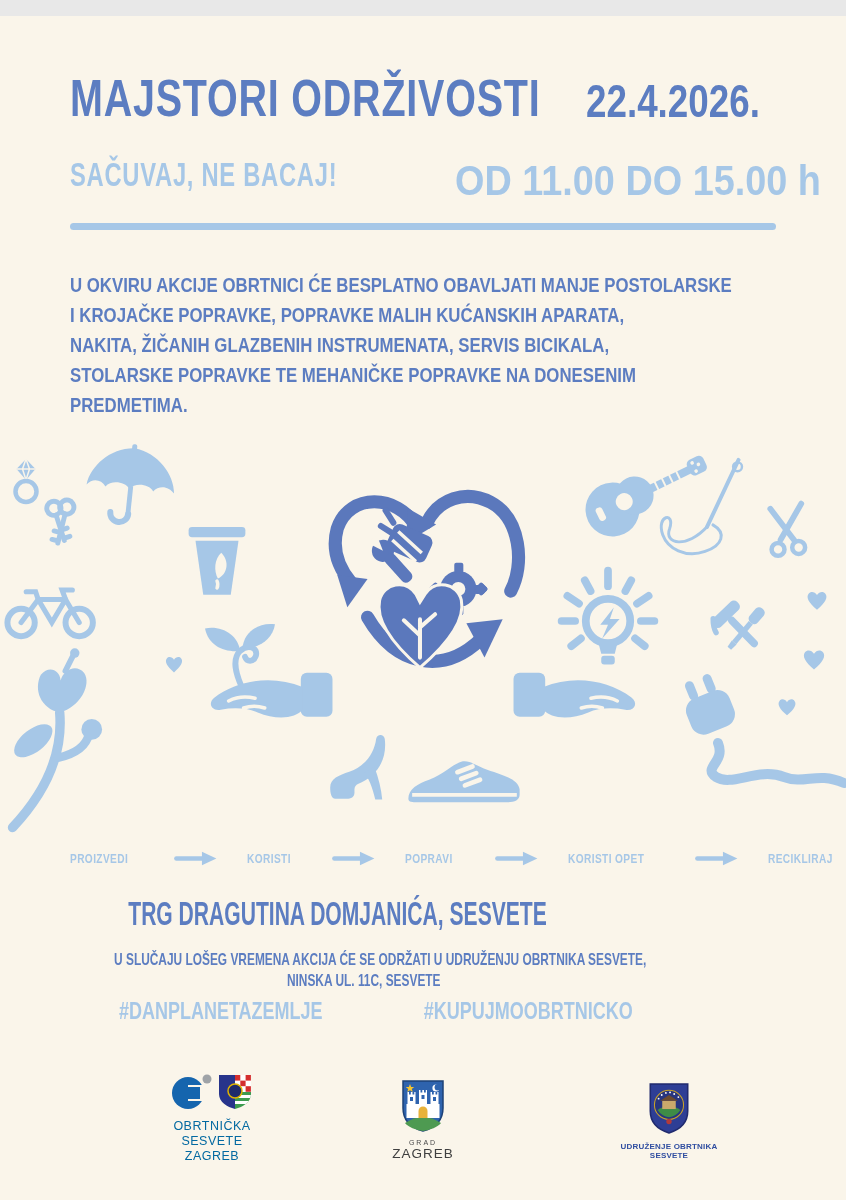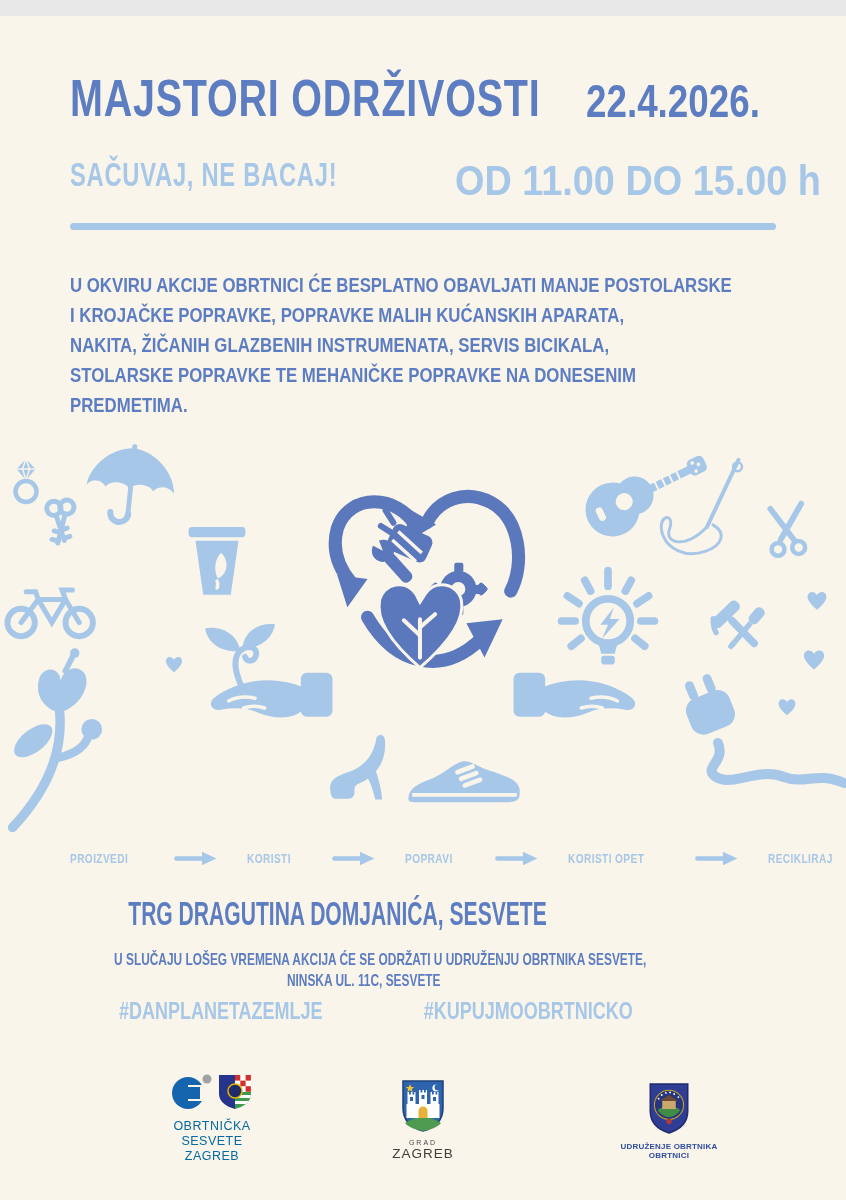--- a/index.html
+++ b/index.html
@@ -387,16 +387,16 @@
           <circle cx="17" cy="10.5" r="0.9"></circle>
         <circle cx="21" cy="10" r="0.9"></circle>
           <circle cx="25" cy="11.5" r="0.9"></circle>
           <circle cx="29" cy="14.5" r="0.9"></circle>
       </g>
       <path d="M9 27 Q20 19 31 27 Q27 33 20 34 Q13 33 9 27 Z" fill="#3E8C46"></path>
       <rect x="13.5" y="18" width="13" height="8" fill="#C9A96B"></rect>
       <polygon points="11.5,18 20,12.5 28.5,18" fill="#6B4A2F"></polygon>
       <circle cx="20" cy="38" r="2.6" fill="#B23A3A"></circle>
     </svg>
-    <div class="sv-name">UDRUŽENJE OBRTNIKA OBRTNICI</div>
+    <div class="sv-name">UDRUŽENJE OBRTNIKA SESVETE</div>
   </div>
 
 </div>
 
 </body></html>

